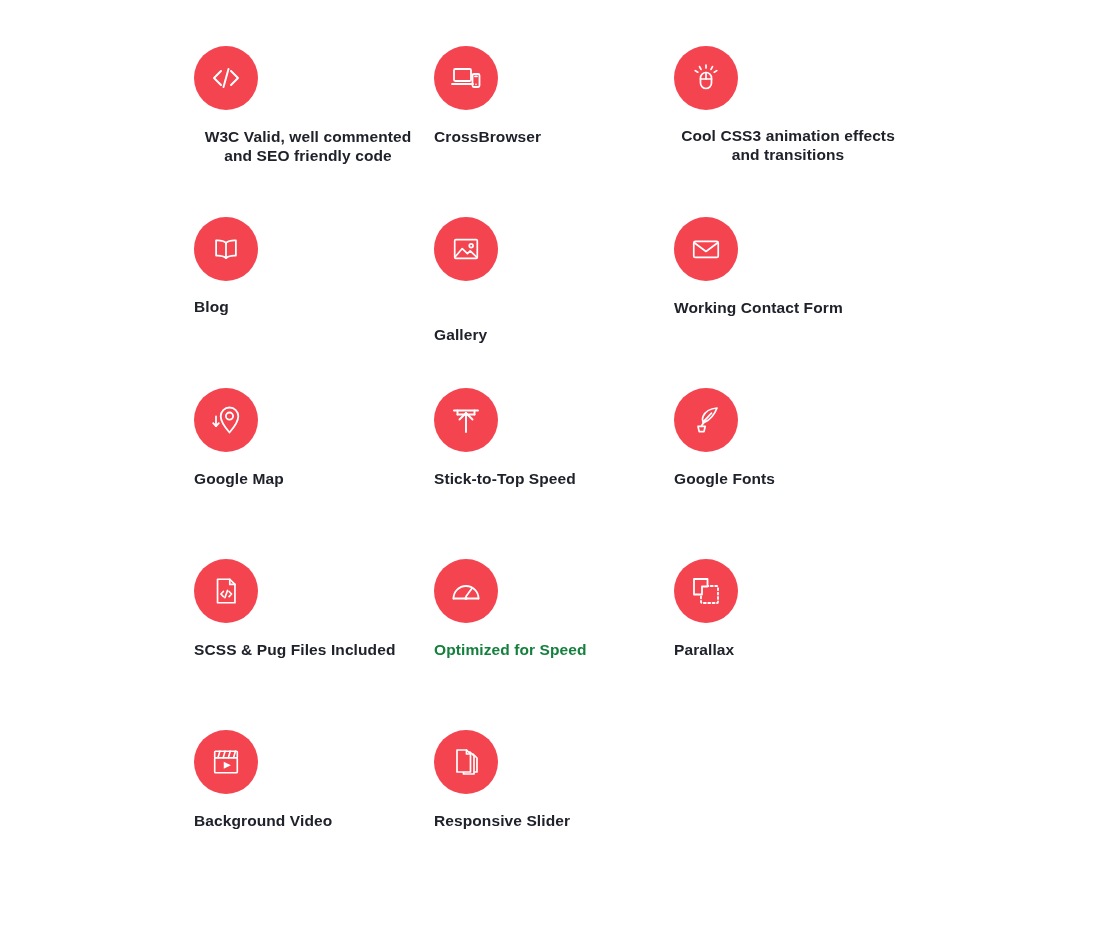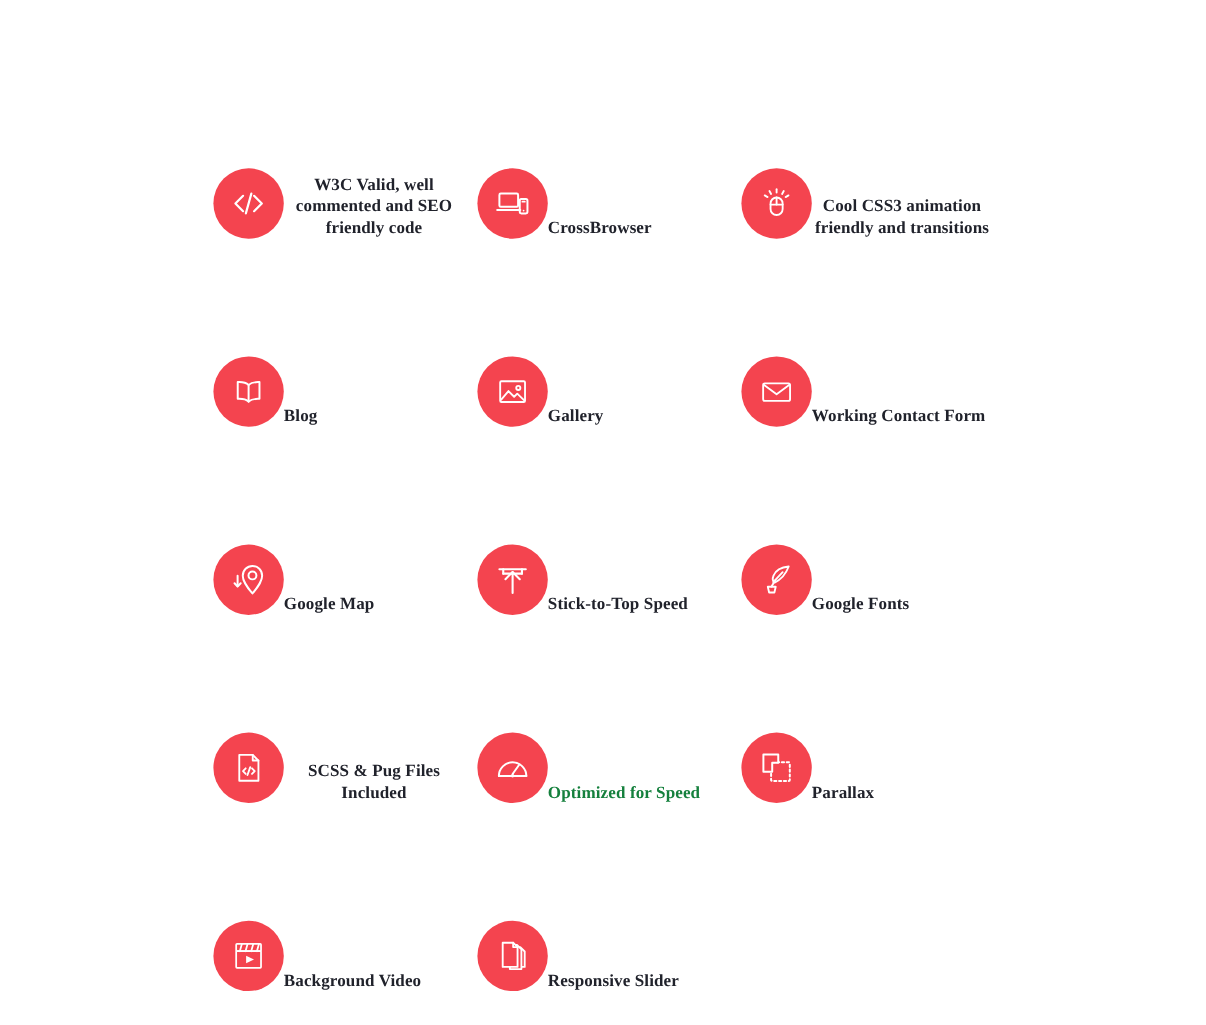--- a/index.html
+++ b/index.html
@@ -30,25 +30,24 @@
     grid-auto-rows: 171px;
     column-gap: 0px;
     row-gap: 0px;
   }
 
   
   .features-grid > .feature-item:nth-child(n+4):nth-child(-n+6) { margin-top: 0px; }
 
   .feature-item {
     display: flex;
-    flex-direction: row;
-    align-items: flex-end;
+    flex-direction: column;
+    align-items: flex-start;
     text-align: center;
     padding: 0 6px;
-    font-family: Liberation Serif, serif;
   }
 
   .feature-icon-circle {
     width: 64px;
     height: 64px;
     border-radius: 50%;
     background: #f4444f;
     display: flex;
     align-items: center;
     justify-content: center;
@@ -121,21 +120,21 @@
             <line x1="17" y1="11.5" x2="17" y2="18"></line>
             <line x1="11.5" y1="18" x2="22.5" y2="18"></line>
             <line x1="17" y1="4" x2="17" y2="7"></line>
             <line x1="10.5" y1="5.6" x2="12" y2="8.4"></line>
             <line x1="23.5" y1="5.6" x2="22" y2="8.4"></line>
             <line x1="6.2" y1="9.6" x2="8.8" y2="11.2"></line>
             <line x1="27.8" y1="9.6" x2="25.2" y2="11.2"></line>
           </svg>
         </span>
       </div>
-      <div class="feature-label" style="color: rgb(32, 34, 43);">Cool CSS3 animation friendly and transitions</div>
+      <div class="feature-label" style="color: rgb(32, 34, 43);">Cool CSS3 animation effects and transitions</div>
     </div>
 
     <div class="feature-item row-2">
       <div class="feature-icon-circle" style="background: rgb(244, 68, 79);">
         <span>
           <svg width="32" height="32" viewBox="0 0 34 34" fill="none" stroke="#ffffff" stroke-width="1.9" stroke-linecap="round" stroke-linejoin="round">
             <path d="M17 10.5 C14.5 8.2 10.5 7.6 6.5 7.8 L6.5 24 C10.5 23.8 14.5 24.4 17 26.6"></path>
             <path d="M17 10.5 C19.5 8.2 23.5 7.6 27.5 7.8 L27.5 24 C23.5 23.8 19.5 24.4 17 26.6"></path>
             <line x1="17" y1="10.5" x2="17" y2="26.6"></line>
           </svg>

